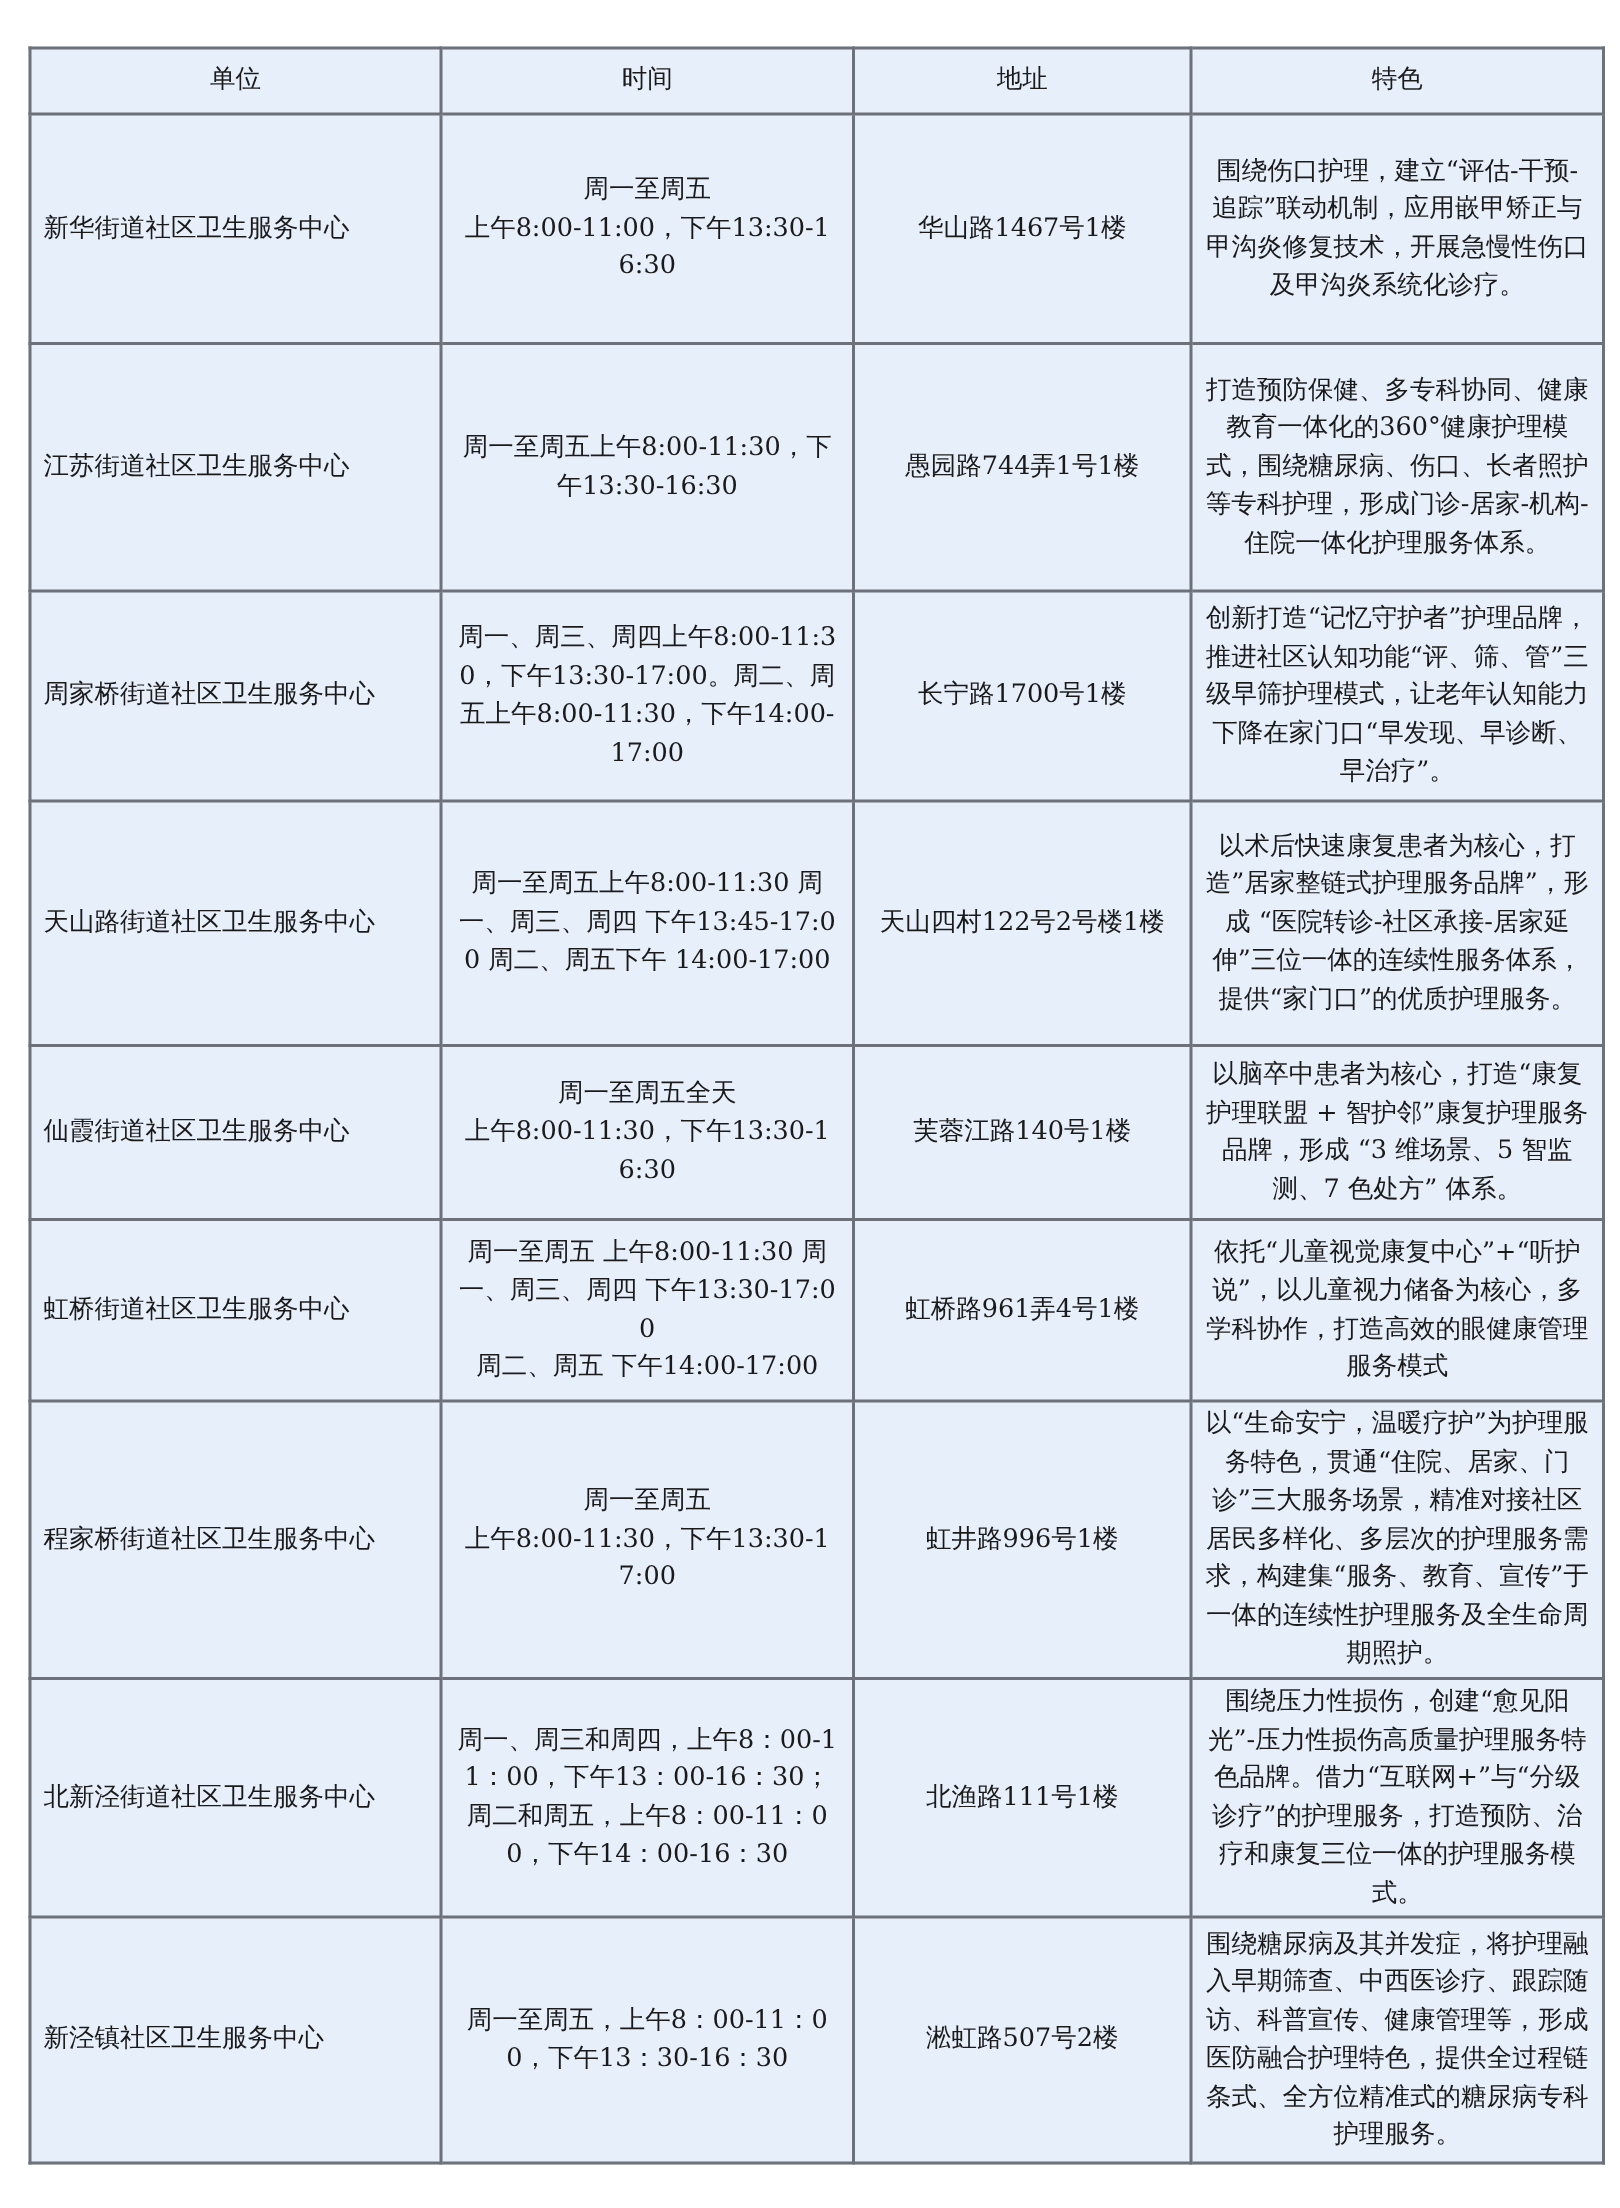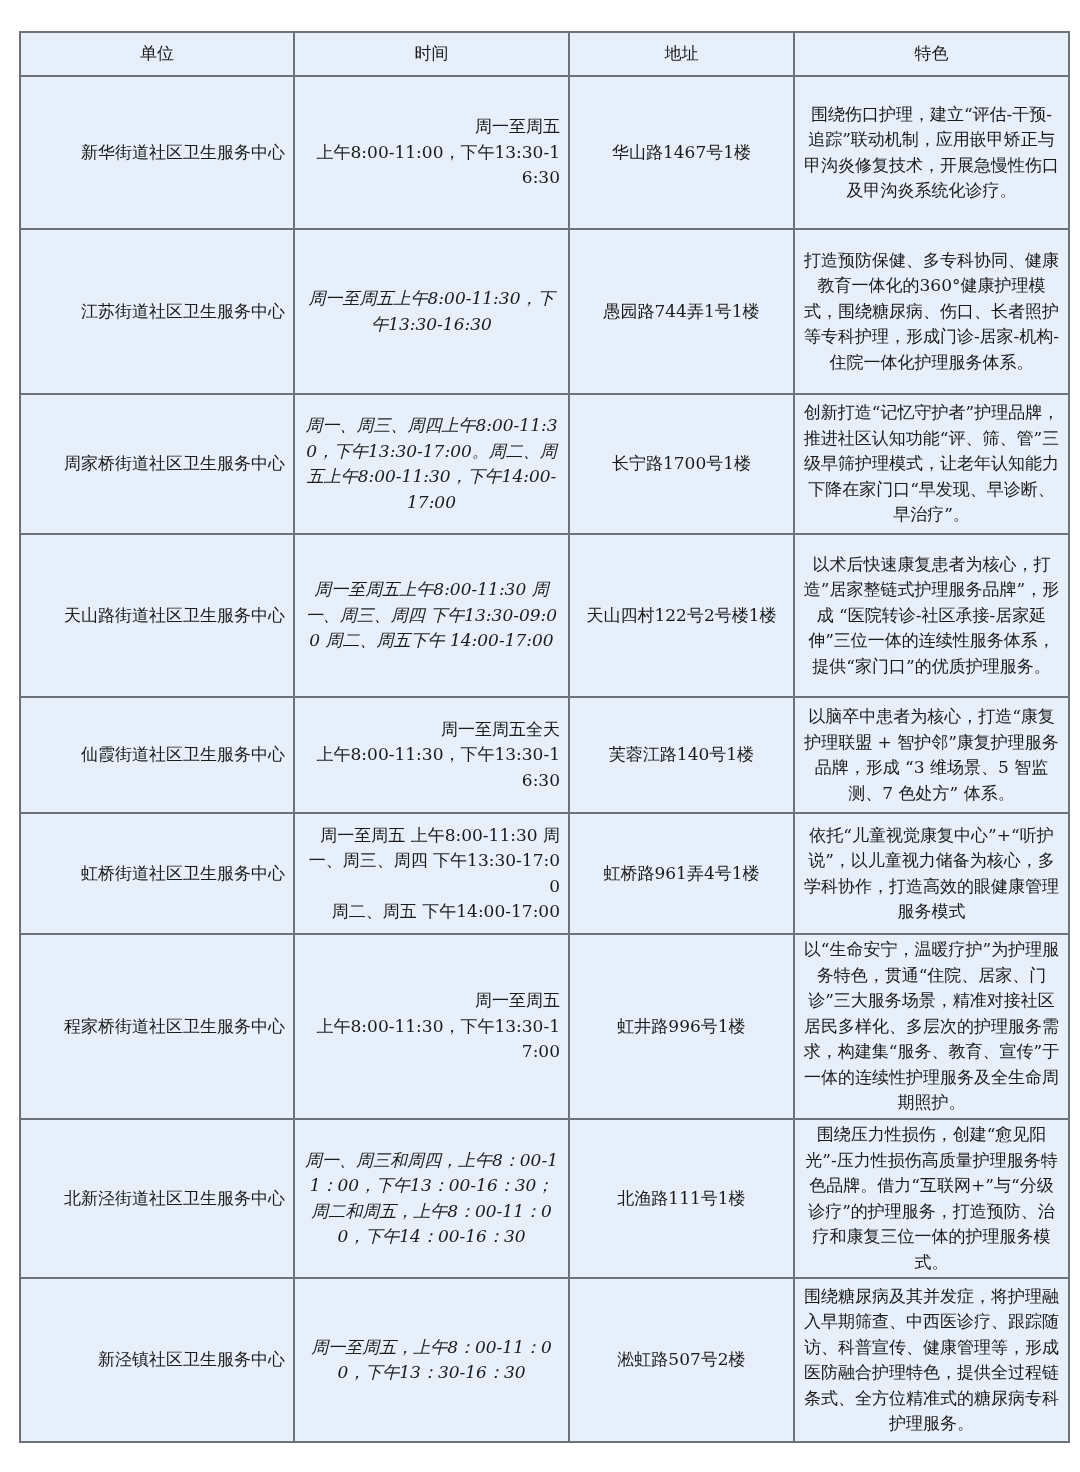--- a/index.html
+++ b/index.html
@@ -7,25 +7,25 @@
          font-family: "DejaVu Serif", "Liberation Serif", serif; color: #1a1a1a; }
   table.grid {
     position: absolute; left: 19px; top: 31px; width: 1049px;
     border-collapse: collapse; table-layout: fixed; background: #e7effb;
   }
   table.grid td, table.grid th {
     border: 2px solid #6d727a; padding: 0 8px; font-size: 17px; line-height: 25.5px;
     font-weight: normal; vertical-align: middle; word-break: break-all;
   }
   table.grid th { height: 40px; text-align: center; font-size: 17px; }
-  .c-unit { text-align: right; }
+  .c-unit { text-align: left; }
   .c-addr { text-align: center; margin-left: 31px; }
   .c-feat { text-align: center; padding: 0 6px; margin-top: 36px; }
-  .c-time.left { text-align: right; }
-  .c-time.center { text-align: center; font-style: italic; }
+  .c-time.left { text-align: center; }
+  .c-time.center { text-align: center; }
   .line { display: block; }
   .unit-bold { font-weight: bold; }
 </style>
 </head>
 <body>
 
 <table class="grid">
   <colgroup>
     <col style="width:274px">
     <col style="width:275px">
@@ -62,21 +62,21 @@
     <td class="c-unit">周家桥街道社区卫生服务中心</td>
     <td class="c-time center">
           <span class="line">周一、周三、周四上午8:00-11:30，下午13:30-17:00。周二、周五上午8:00-11:30，下午14:00-17:00</span>
         </td>
     <td class="c-addr">长宁路1700号1楼</td>
     <td class="c-feat">创新打造“记忆守护者”护理品牌，推进社区认知功能“评、筛、管”三级早筛护理模式，让老年认知能力下降在家门口“早发现、早诊断、早治疗”。</td>
   </tr>
       <tr style="height: 163px;">
     <td class="c-unit">天山路街道社区卫生服务中心</td>
     <td class="c-time center">
-          <span class="line">周一至周五上午8:00-11:30 周一、周三、周四 下午13:30-09:00 周二、周五下午 14:00-17:00</span>
+          <span class="line">周一至周五上午8:00-11:30 周一、周三、周四 下午13:45-17:00 周二、周五下午 14:00-17:00</span>
         </td>
     <td class="c-addr">天山四村122号2号楼1楼</td>
     <td class="c-feat">以术后快速康复患者为核心，打造”居家整链式护理服务品牌”，形成 “医院转诊-社区承接-居家延伸”三位一体的连续性服务体系，提供“家门口”的优质护理服务。</td>
   </tr>
       <tr style="height: 116px;">
     <td class="c-unit unit-bold">仙霞街道社区卫生服务中心</td>
     <td class="c-time left">
           <span class="line">周一至周五全天</span>
           <span class="line">上午8:00-11:30，下午13:30-16:30</span>
         </td>

